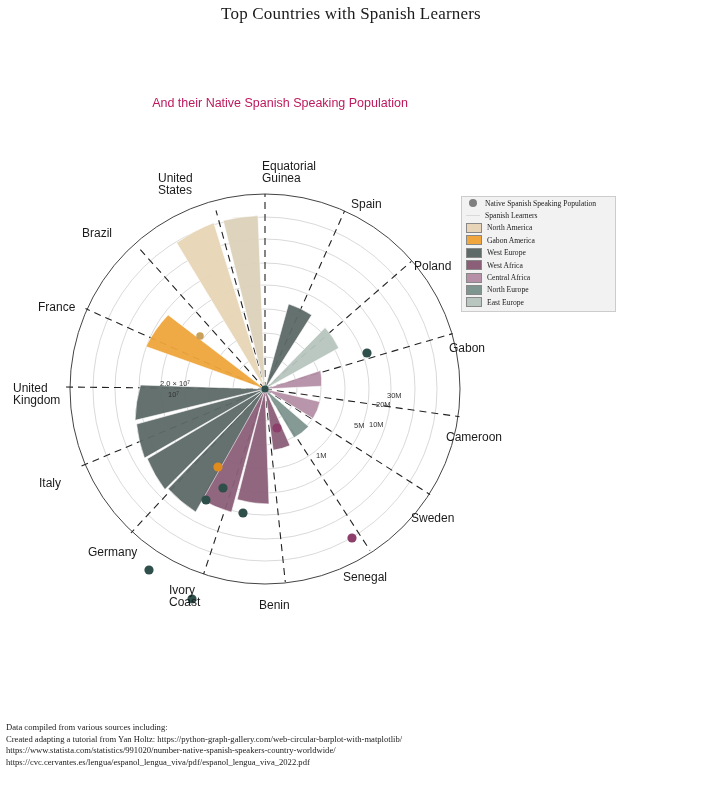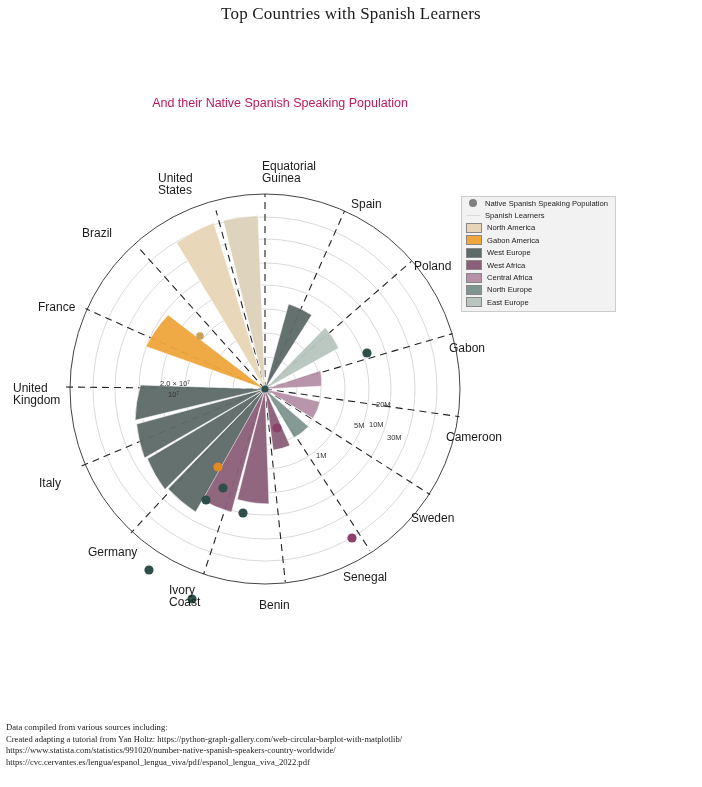--- a/index.html
+++ b/index.html
@@ -44,21 +44,21 @@
     height: 520px;
   }
   #legend {
     position: absolute;
     left: 461px;
     top: 196px;
     width: 153px;
     height: 114px;
     background: #f2f2f2;
     border: 1px solid #cccccc;
-    font-family: Liberation Sans, sans-serif;
+    font-family: Liberation Serif, serif;
   }
   .legend-row {
     display: flex;
     align-items: center;
     height: 12.4px;
     padding-left: 4px;
   }
   .legend-row .swatch {
     width: 14px;
     height: 8px;
@@ -210,21 +210,21 @@
     </g>
   </svg>
 
   
   <div class="radial-tick" style="left:160px; top:249px;">2.0 × 10⁷</div>
   <div class="radial-tick" style="left:168px; top:260px;">10⁷</div>
   <div class="radial-tick" style="left:316px; top:321px;">1M</div>
   <div class="radial-tick" style="left:354px; top:291px;">5M</div>
   <div class="radial-tick" style="left:369px; top:290px;">10M</div>
   <div class="radial-tick" style="left:376px; top:270px;">20M</div>
-  <div class="radial-tick" style="left:387px; top:261px;margin-top:42px;">30M</div>
+  <div class="radial-tick" style="left:387px; top:261px;">30M</div>
 </div>
 
 <div class="axis-label" style="left:351px; top:198px; width:60px;">Spain</div>
 <div class="axis-label" style="left:414px; top:260px; width:60px;">Poland</div>
 <div class="axis-label" style="left:449px; top:342px; width:60px;">Gabon</div>
 <div class="axis-label" style="left:446px; top:431px; width:74px;">Cameroon</div>
 <div class="axis-label" style="left:411px; top:512px; width:62px;">Sweden</div>
 <div class="axis-label" style="left:343px; top:571px; width:62px;">Senegal</div>
 <div class="axis-label" style="left:259px; top:599px; width:60px;">Benin</div>
 <div class="axis-label" style="left:169px; top:584px; width:60px;">Ivory

